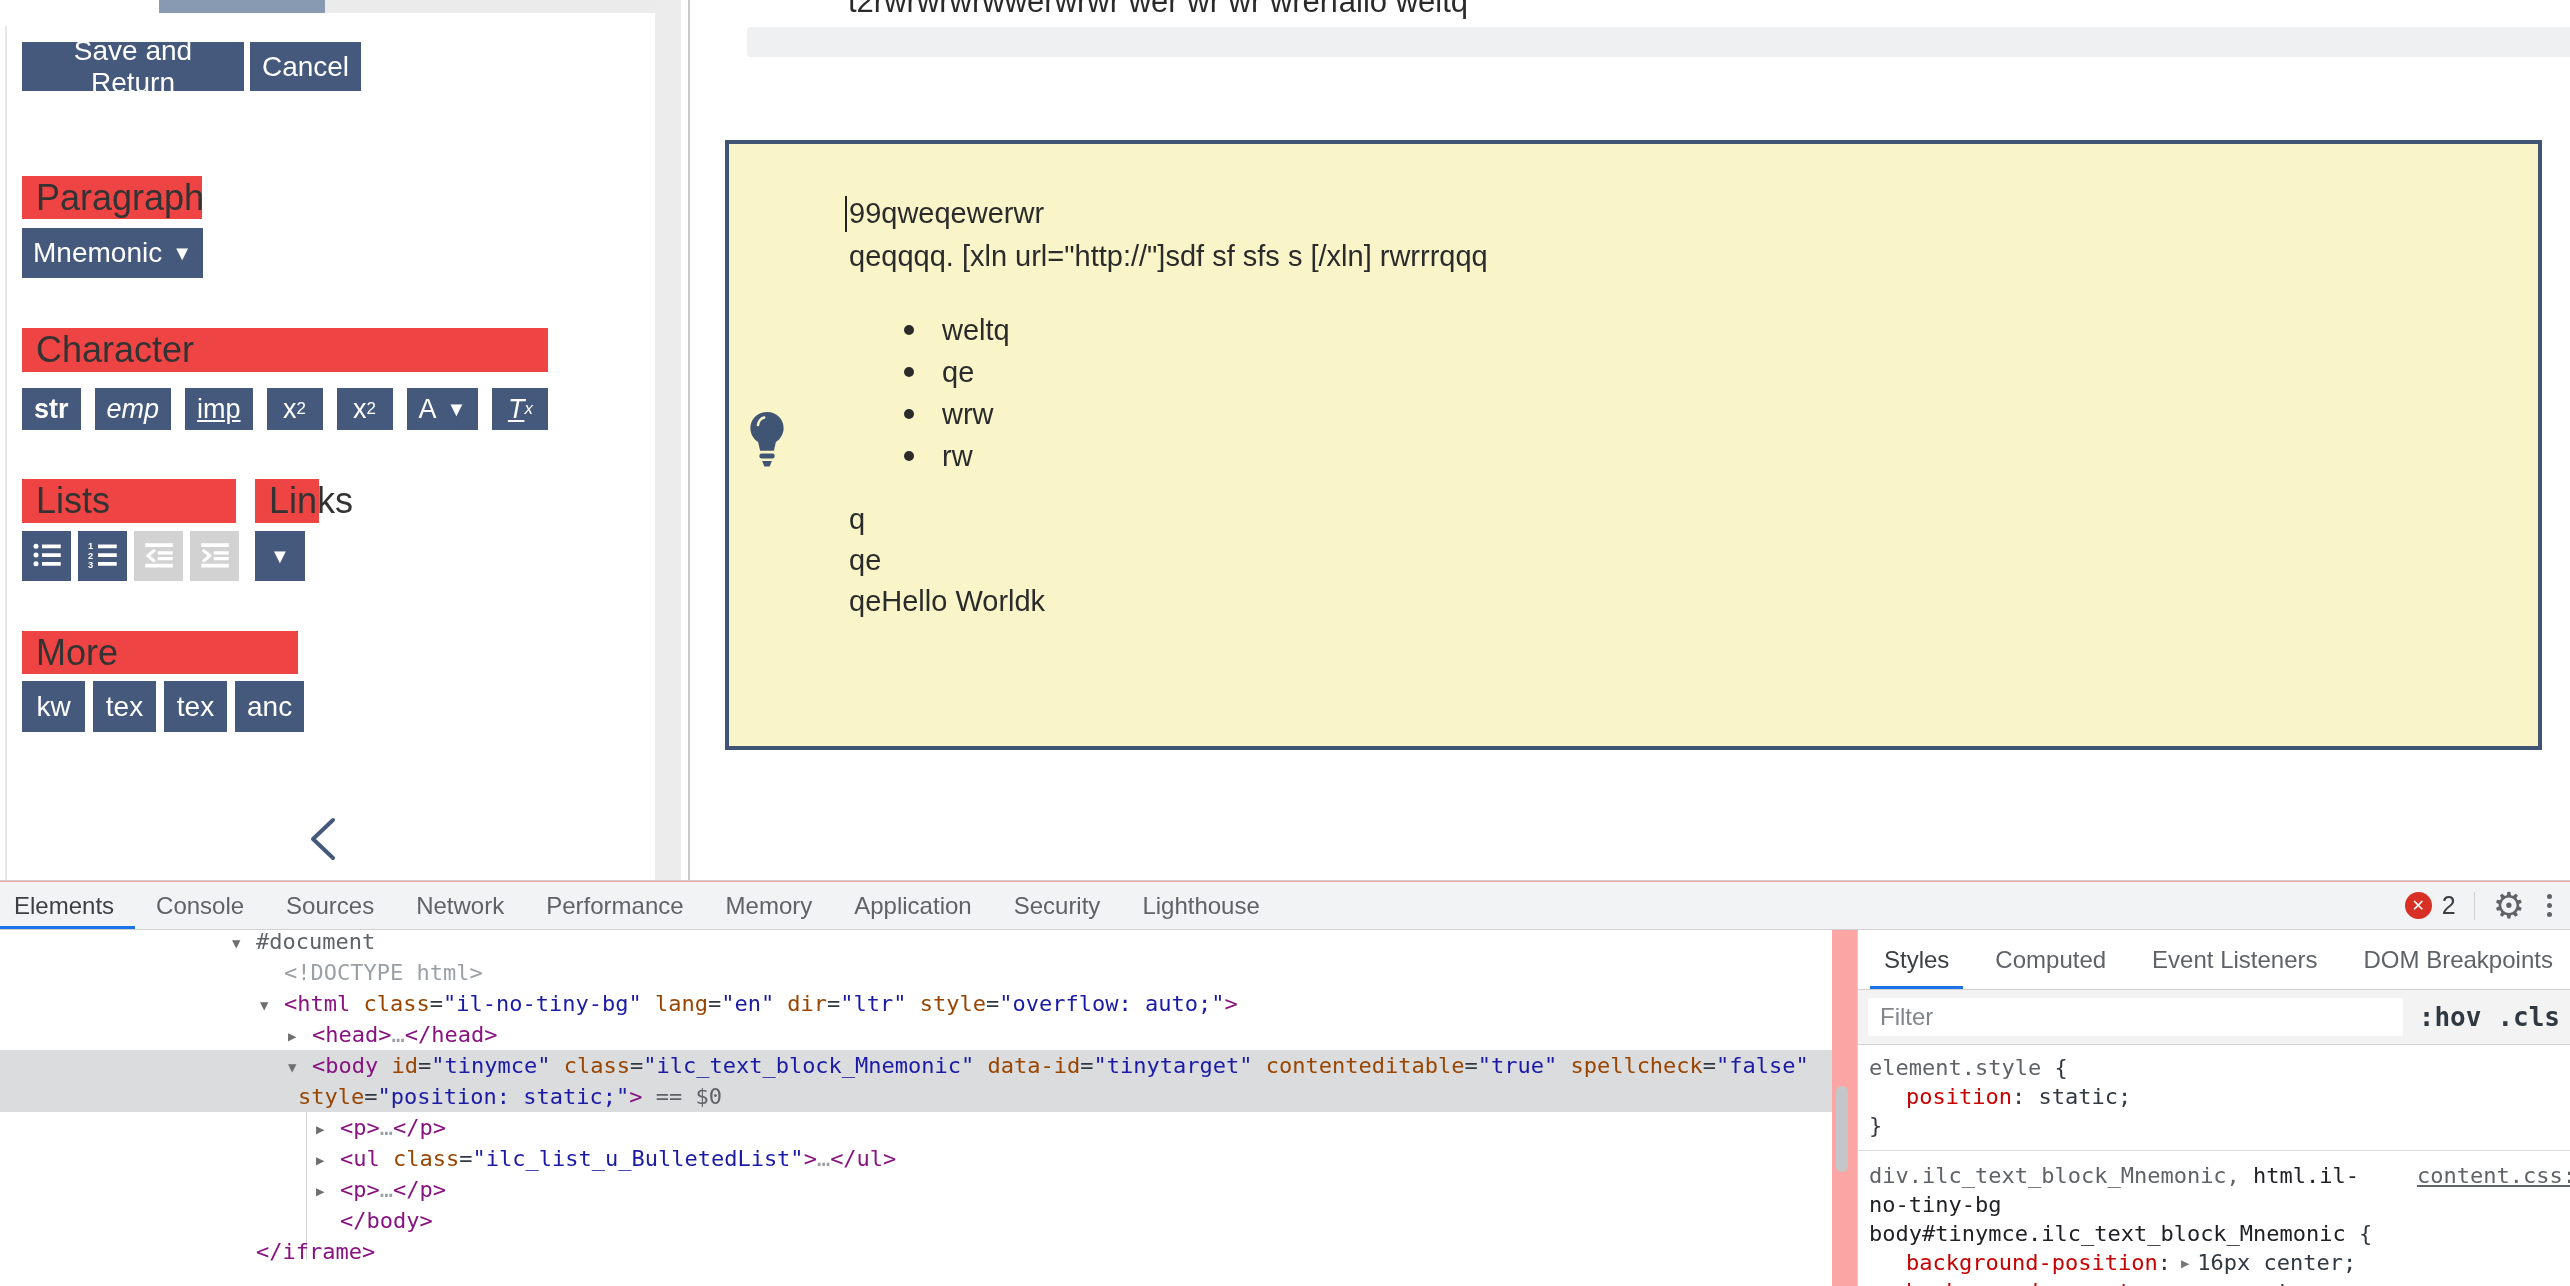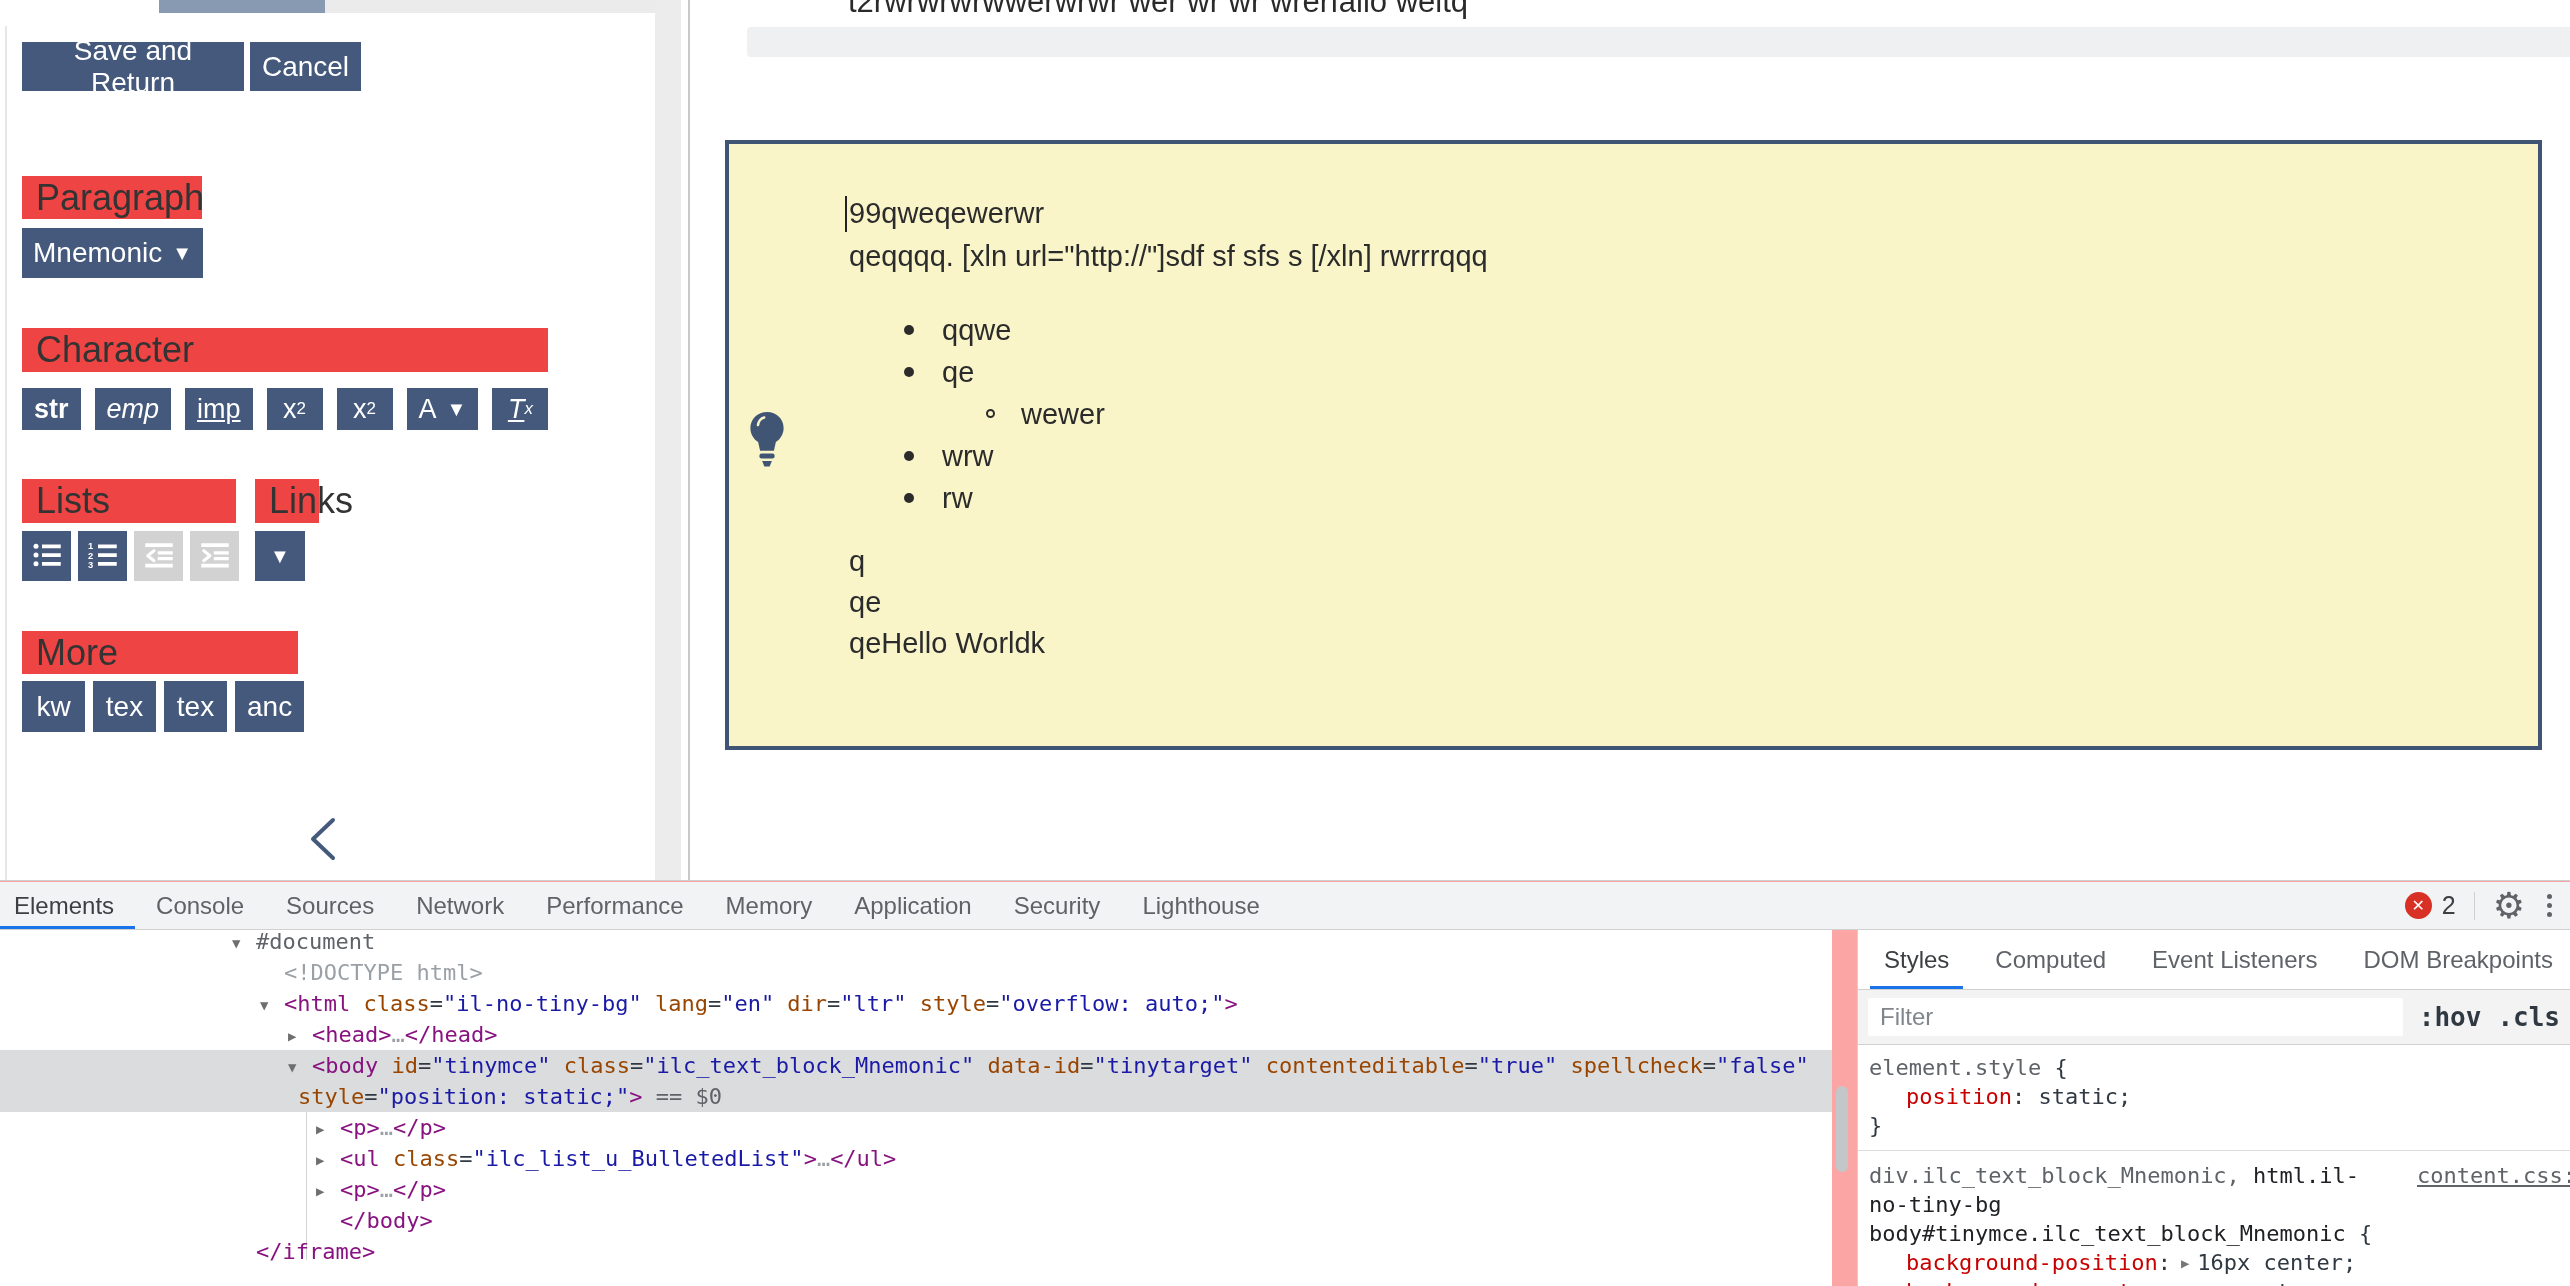--- a/index.html
+++ b/index.html
@@ -247,23 +247,22 @@
     </svg>
     <div id="note-text">
       <div style="position:relative;">
         <div id="note-caret"></div>
         <div id="note-intro">
             <div class="note-line">99qweqewerwr</div>
             <div class="note-line">qeqqqq. [xln url="http://"]sdf sf sfs s [/xln] rwrrrqqq</div>
           </div>
       </div>
       <ul id="note-list">
-          <li class="lv1"><span class="marker"></span><span>qqwe</span></li>
+          <li class="lv1"><span class="marker"></span><span>weltq</span></li>
           <li class="lv1"><span class="marker"></span><span>qe</span></li>
-          <li class="lv2"><span class="marker"></span><span>wewer</span></li>
           <li class="lv1"><span class="marker"></span><span>wrw</span></li>
           <li class="lv1"><span class="marker"></span><span>rw</span></li>
         </ul>
       <div id="note-outro">
           <div class="note-line">q</div>
           <div class="note-line">qe</div>
           <div class="note-line">qeHello Worldk</div>
         </div>
     </div>
   </div>

